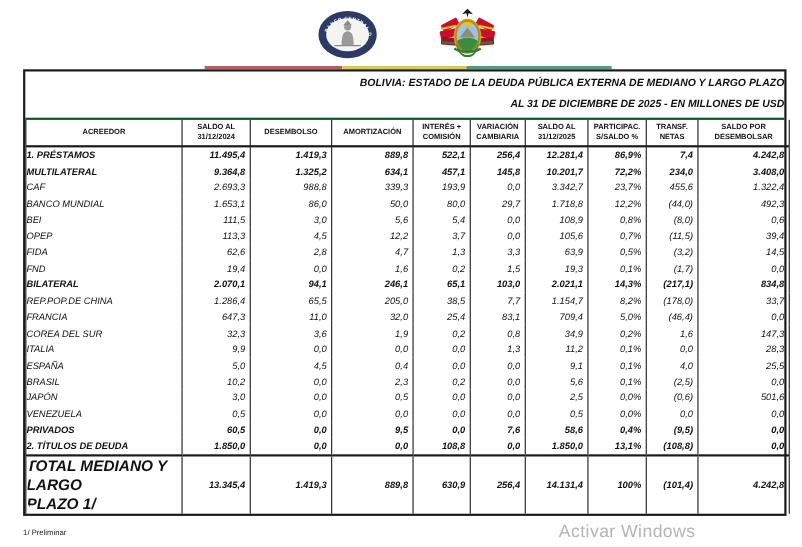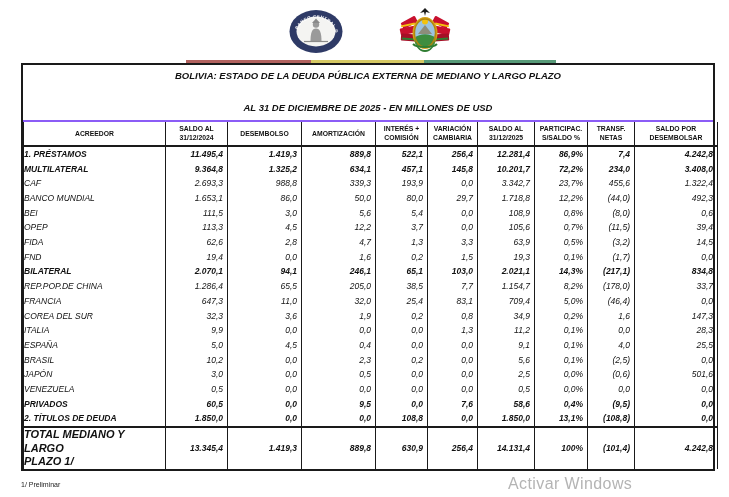--- a/index.html
+++ b/index.html
@@ -11,23 +11,23 @@
   .logo-bcb{position:absolute;left:288px;top:8px;}
   .logo-escudo{position:absolute;left:399px;top:7px;}
   
   .strip{position:absolute;top:60px;left:186px;height:3px;display:flex;}
   .strip div{height:3px;}
   
   .table-wrap{
     position:absolute;left:21px;top:63px;width:694px;
     border:2px solid #1a1a1a;box-sizing:border-box;background:#fff;
   }
-  .titlebox{border-bottom:2px solid #8b5cf6;text-align:center;padding:6px 0 6px 0;}
+  .titlebox{border-bottom:2px solid #14532d;text-align:right;padding:6px 0 6px 0;}
   .title-line{font-style:italic;font-weight:bold;font-size:9.5px;line-height:1.1;}
-  .title-line.second{margin-top:22px;}
+  .title-line.second{margin-top:9px;}
   table.debt{border-collapse:collapse;table-layout:fixed;width:100%;}
   table.debt th{
     border:1px solid #1a1a1a;border-top:none;
     font-weight:bold;font-size:6.8px;line-height:1.4;text-align:center;
     vertical-align:middle;height:23px;white-space:pre-line;padding:0 1px;
     overflow:hidden;
   }
   table.debt thead tr{border-bottom:2px solid #1a1a1a;}
   table.debt td{
     border-left:1px solid #1a1a1a;border-right:1px solid #1a1a1a;
@@ -37,21 +37,21 @@
   }
   table.debt td.label{text-align:left;padding-right:1px;}
   .ind0{padding-left:3px;}
   .ind1{padding-left:21px;}
   .ind2{padding-left:34px;}
   tr.summary td{font-weight:bold;margin-top:36px;}
   tr.summary td span.u{border-bottom:1px solid #1a1a1a;padding-bottom:18px;}
   tr.total-row td{
     border-top:2px solid #1a1a1a;font-weight:bold;height:28px;
   }
-  tr.total-row td.label{font-size:11px;line-height:1.25;white-space:pre-line;}
+  tr.total-row td.label{font-size:14px;line-height:1.25;white-space:pre-line;border-radius:13px;}
   
   .footnote{position:absolute;left:21px;top:481px;font-size:7px;color:#222;}
   .watermark{
     position:absolute;left:508px;top:475px;font-size:16px;color:#b4b4b4;
     letter-spacing:0.4px;
   }
 </style>
 </head>
 <body>
 

